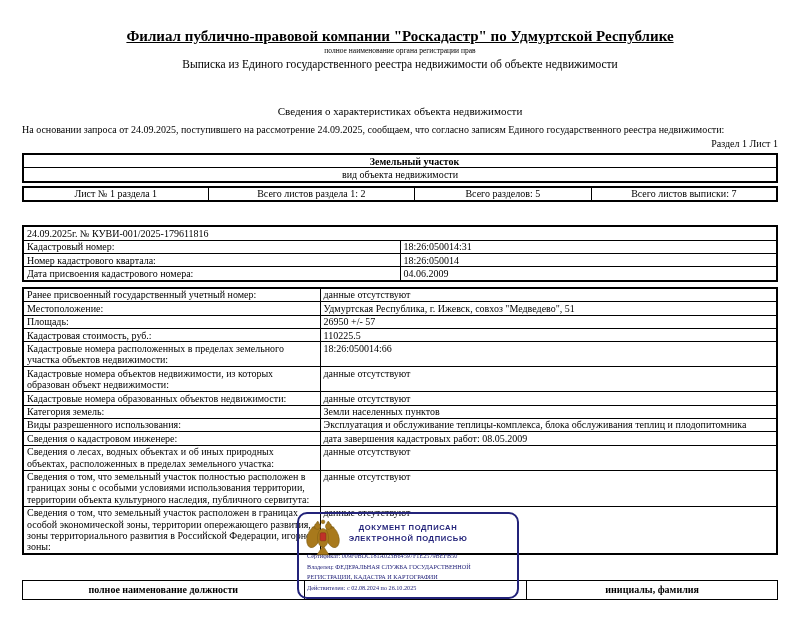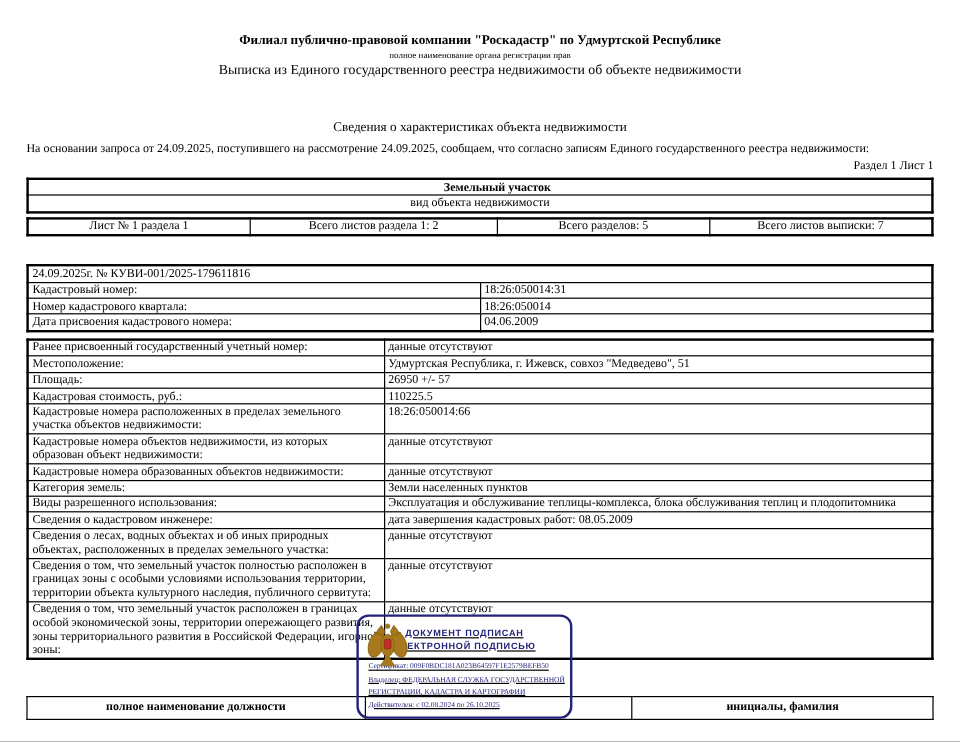--- a/index.html
+++ b/index.html
@@ -2,38 +2,38 @@
 <html><head>
 <meta charset="utf-8">
 <style>
   html,body{margin:0;padding:0;background:#888;}
   .page{
     position:relative;width:800px;height:618px;margin:0 auto;background:#ffffff;
     font-family:"Liberation Serif","DejaVu Serif",serif;color:#000;overflow:hidden;
   }
   .content{padding:28px 22px 0 22px;}
   .center{text-align:center;}
-  .org-name{font-size:11px;font-weight:bold;}
+  .org-name{font-size:15px;font-weight:bold;text-decoration:underline;}
   .org-caption{font-size:7.5px;margin-top:1px;}
   .doc-title{font-size:11.5px;font-weight:normal;margin-top:3px;}
   .section-title{font-size:11px;margin-top:35px;}
   .basis-line{font-size:10px;margin-top:7px;text-align:left;}
   .section-sheet{font-size:10px;text-align:right;margin-top:3px;}
   table{border-collapse:collapse;width:100%;table-layout:fixed;}
   table.doc{border:2px solid #000;margin-top:4px;}
   td{border:1px solid #000;font-size:10px;padding:0.5px 3px;line-height:11.4px;vertical-align:top;word-wrap:break-word;}
   .obj-type{text-align:center;font-weight:bold;padding-left:32px;}
   .obj-caption{text-align:center;}
   .sheet-cell{text-align:center;}
   .label-col{width:38.4%;}
   .footer-table{position:absolute;left:22px;top:580px;width:756px;}
   .footer-table td{text-align:center;font-weight:bold;height:17px;vertical-align:middle;}
   .stamp{
-    position:absolute;left:297px;top:512px;width:180px;height:87px;
-    border:2px solid #23237a;border-radius:10px;background:transparent;box-sizing:border-box;text-decoration:underline;
+    position:absolute;left:297px;top:512px;width:222px;height:87px;
+    border:2px solid #23237a;border-radius:10px;background:transparent;box-sizing:border-box;
   }
   .stamp-eagle{position:absolute;left:7px;top:4px;width:34px;height:38px;}
   .stamp-titles{
     margin-top:9px;text-align:center;color:#23237a;
     font-family:"Liberation Sans","DejaVu Sans",sans-serif;
     font-size:7.6px;font-weight:bold;letter-spacing:0.6px;line-height:10.5px;
   }
   .stamp-details{
     margin:7px 4px 0 8px;color:#23237a;font-size:6.2px;line-height:10.6px;
     font-family:"Liberation Serif","DejaVu Serif",serif;

